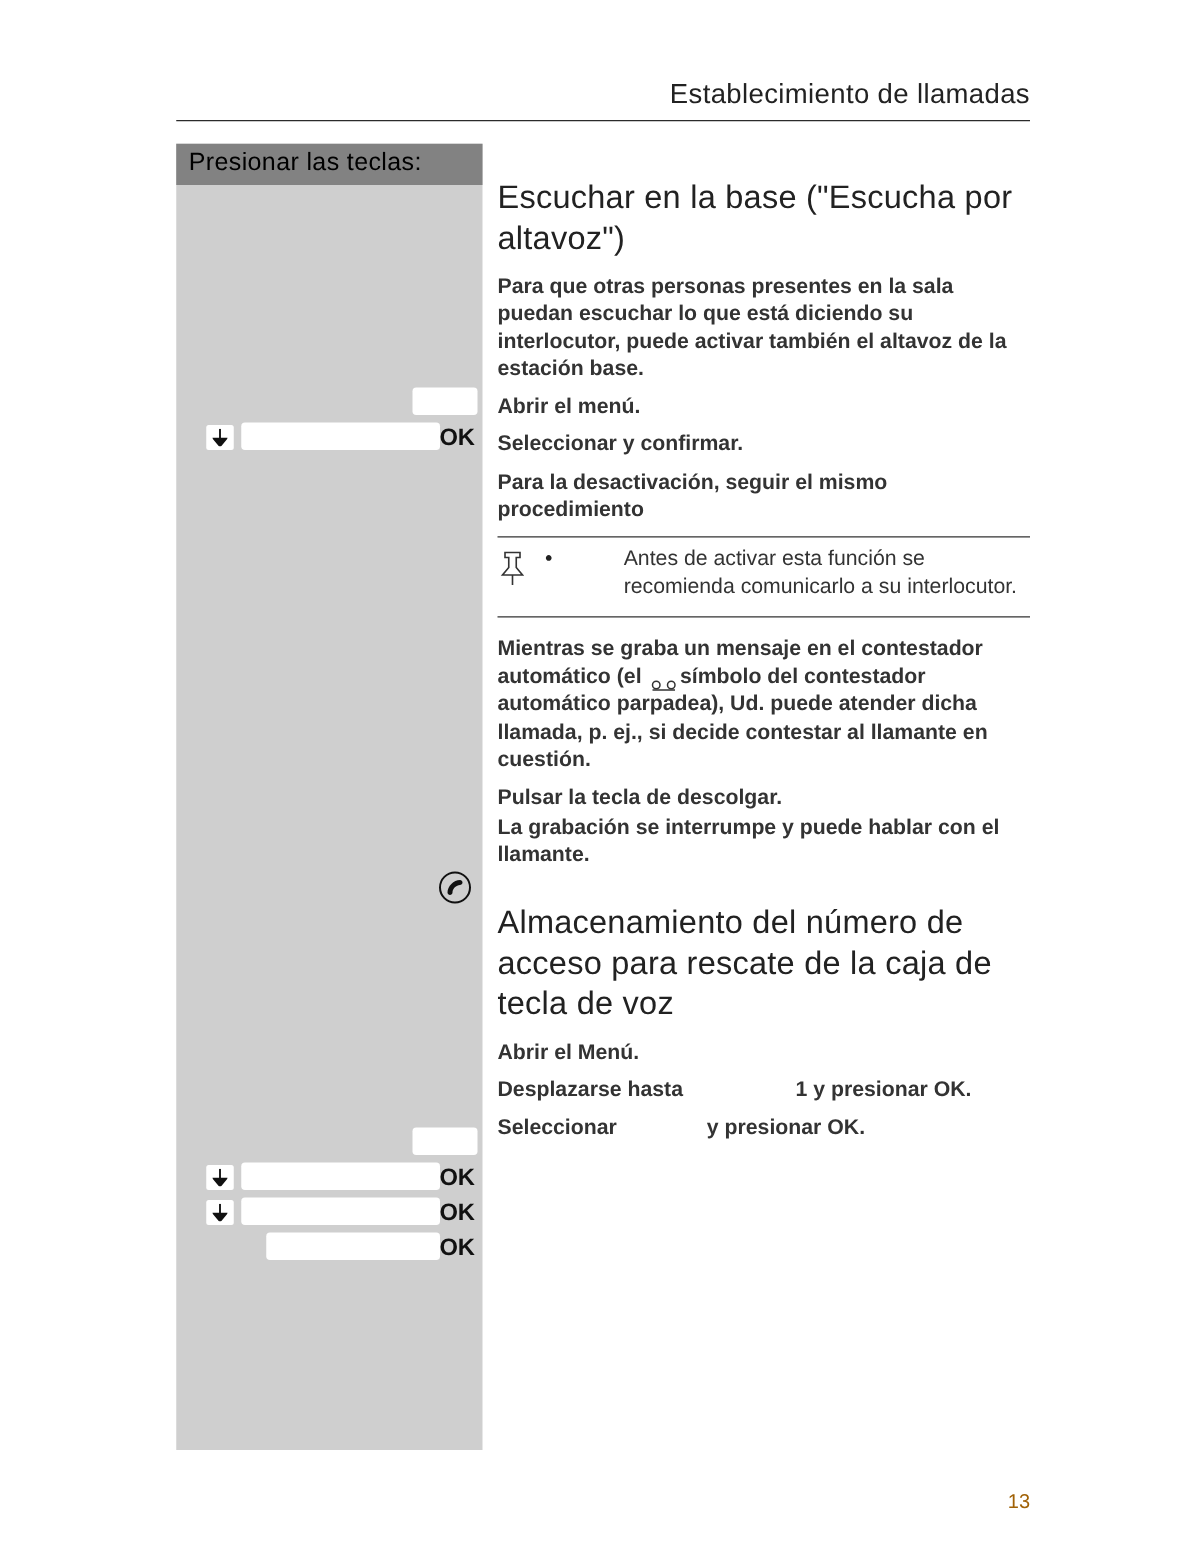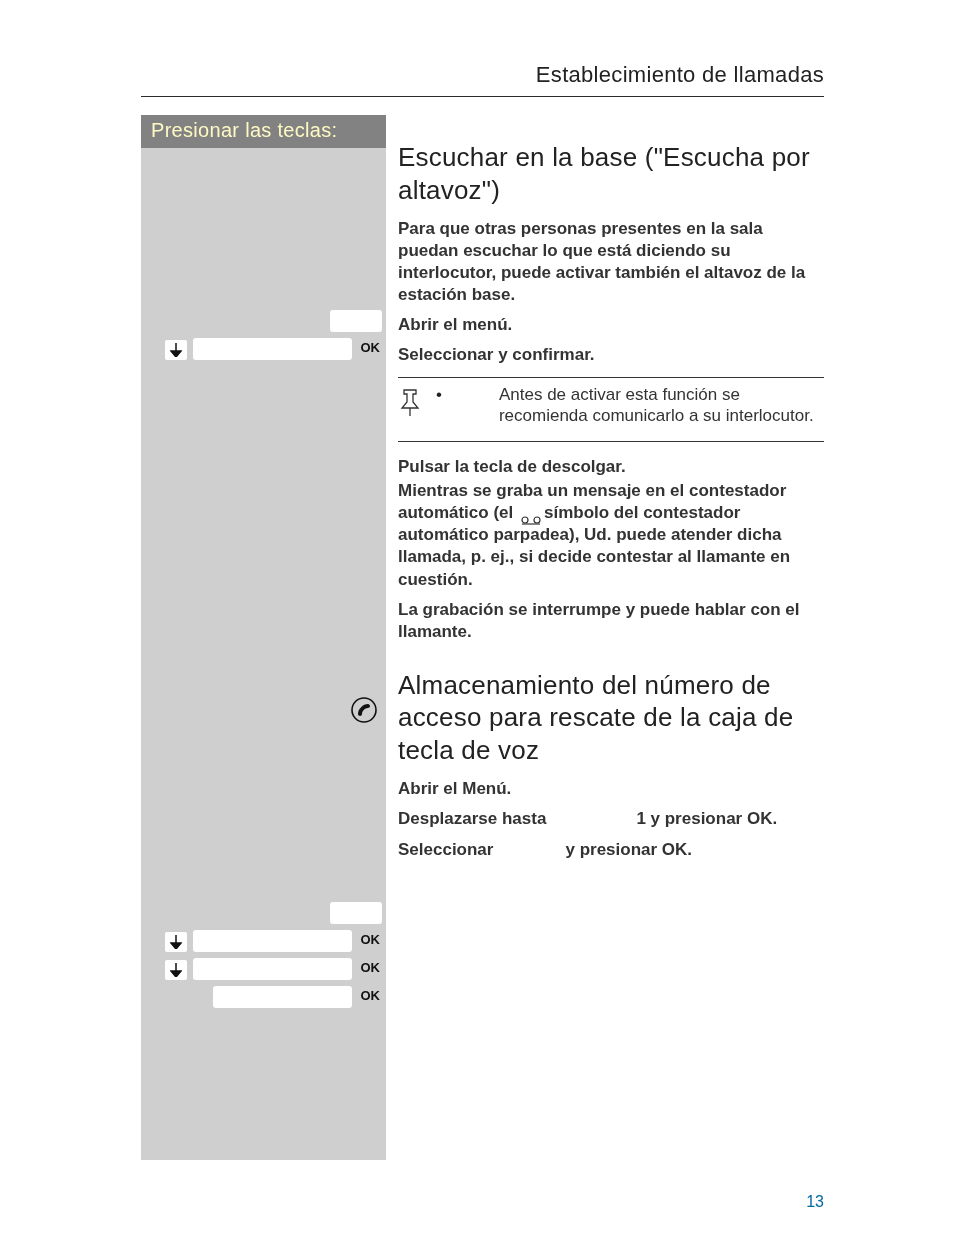--- a/index.html
+++ b/index.html
@@ -23,21 +23,21 @@
   .left-col {
     position: absolute;
     top: 115px;
     left: 141px;
     width: 245px;
     height: 1045px;
     background: #cfcfcf;
   }
   .left-header {
     background: #828282;
-    color: #fef9c3;
+    color: #000000;
     font-size: 20px;
     font-weight: 300;
     padding: 4px 10px 6px 10px;
     letter-spacing: 0.3px;
   }
   .key-item {
     position: relative;
     height: 26px;
     margin: 2px 0;
   }
@@ -57,21 +57,21 @@
     border-radius: 2px;
     display: flex;
     align-items: center;
     justify-content: center;
   }
   .arrow-down-svg { width: 12px; height: 14px; }
   .ok-label {
     position: absolute;
     right: 6px;
     top: 2px;
-    font-size: 13px;
+    font-size: 19px;
     font-weight: 600;
     color: #111;
   }
   .phone-icon-wrap {
     position: absolute;
     right: 8px;
     width: 28px;
     height: 28px;
   }
   .right-col {
@@ -113,21 +113,21 @@
   .note-text { font-size: 17px; font-weight: 300; line-height: 1.28; color: #333; margin-left: 47px; }
   .note-sep-bottom { border-top: 1px solid #333; margin-bottom: 14px; }
   .inline-gap { display: inline-block; width: 90px; }
   .inline-gap-sm { display: inline-block; width: 72px; }
   .page-num {
     position: absolute;
     bottom: 24px;
     right: 130px;
     font-size: 16px;
     font-weight: 300;
-    color: #0369a1;
+    color: #a16207;
   }
   .tape-glyph {
     display: inline-block;
     vertical-align: middle;
     width: 22px;
     height: 10px;
     margin: 0 2px;
   }
 </style>
 </head>
@@ -186,44 +186,45 @@
       <span class="ok-label">OK</span>
     </div>
   </div>
 
   <div class="right-col">
 
     <div class="h2 first">Escuchar en la base ("Escucha por altavoz")</div>
     <p class="body-p">Para que otras personas presentes en la sala puedan escuchar lo que está diciendo su interlocutor, puede activar también el altavoz de la estación base.</p>
     <p class="body-p">Abrir el menú.</p>
     <p class="body-p">Seleccionar y confirmar.</p>
+    <p class="body-p">Para la desactivación, seguir el mismo procedimiento</p>
 
     <div class="note-sep"></div>
     <div class="note-row">
       <div class="pin-wrap">
         <svg viewBox="0 0 24 32" width="24" height="32">
           <path d="M6 4 L18 4 L18 8 L15 8 L15 16 L20 22 L4 22 L9 16 L9 8 L6 8 Z" fill="none" stroke="#333" stroke-width="1.3"></path>
           <line x1="12" y1="22" x2="12" y2="30" stroke="#333" stroke-width="1.3"></line>
         </svg>
       </div>
       <div class="note-bullet-row">
         <span class="bullet">•</span>
         <span class="note-text">Antes de activar esta función se recomienda comunicarlo a su interlocutor.</span>
       </div>
     </div>
     <div class="note-sep-bottom"></div>
 
-    <p class="body-p" style="margin-bottom:2px;">Pulsar la tecla de descolgar.</p>
     <p class="body-p">
       <span>Mientras se graba un mensaje en el contestador automático (el </span><span class="tape-glyph"><svg viewBox="0 0 22 10">
             <circle cx="5" cy="5" r="3" fill="none" stroke="#333" stroke-width="1.2"></circle>
             <circle cx="17" cy="5" r="3" fill="none" stroke="#333" stroke-width="1.2"></circle>
             <line x1="2" y1="9" x2="20" y2="9" stroke="#333" stroke-width="1.2"></line>
           </svg></span><span>símbolo del contestador automático parpadea), Ud. puede atender dicha llamada, p. ej., si decide contestar al llamante en cuestión.</span>
     </p>
+    <p class="body-p" style="margin-bottom:2px;">Pulsar la tecla de descolgar.</p>
     <p class="body-p">La grabación se interrumpe y puede hablar con el llamante.</p>
 
     <div class="h2">Almacenamiento del número de acceso para rescate de la caja de tecla de voz</div>
     <p class="body-p">Abrir el Menú.</p>
     <p class="body-p">
       <span>Desplazarse hasta</span><span class="inline-gap"></span><span>1 y presionar OK.</span>
     </p>
     <p class="body-p">
       <span>Seleccionar</span><span class="inline-gap-sm"></span><span>y presionar OK.</span>
     </p>

